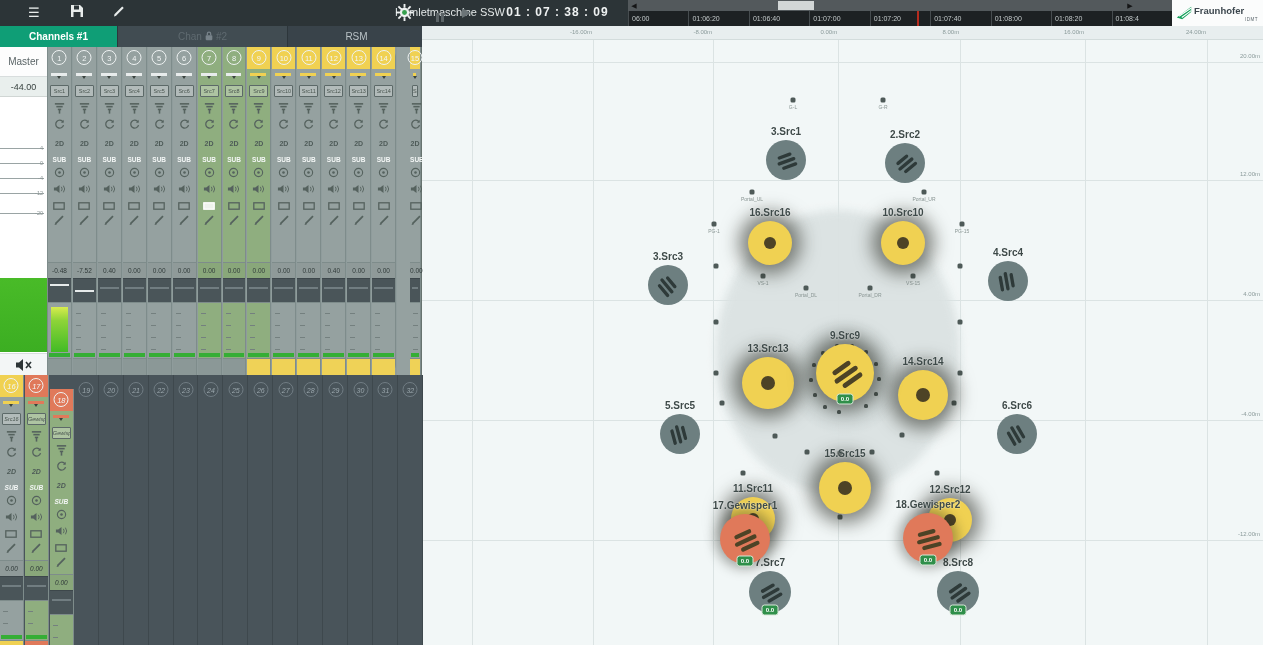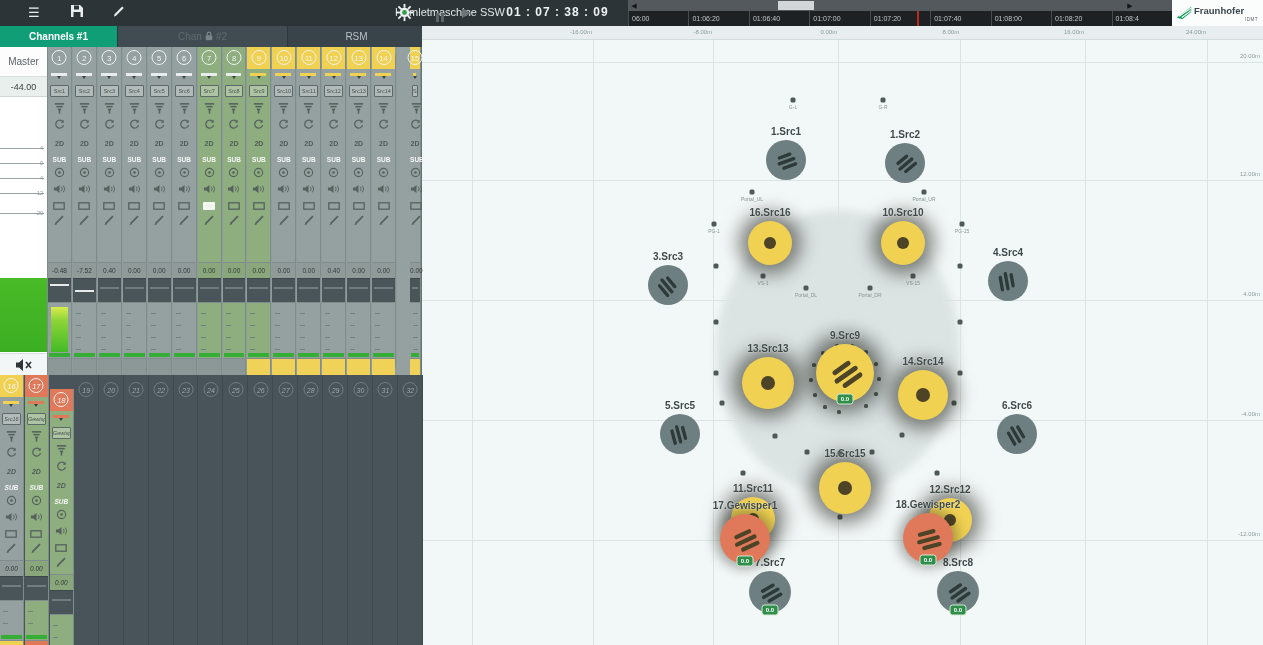--- a/index.html
+++ b/index.html
@@ -299,31 +299,31 @@
       <div class="src-label" style="left: 528px; top: 458px;">12.Src12</div>
       <div class="src" style="left: 364px; top: 134px; width: 40px; height: 40px; background: rgb(109, 127, 128);">
         <svg width="28" height="28" viewBox="0 0 20 20" style="position:absolute;left:50%;top:50%;transform:translate(-50%,-50%) rotate(-20deg);">
           <g stroke="#2e3a39" stroke-width="2.4" stroke-linecap="round">
             <path d="M6 7 h8"></path>
             <path d="M4.5 11 h11"></path>
             <path d="M6.5 15 h9"></path>
           </g>
         </svg>
       </div>
-      <div class="src-label" style="left: 364px; top: 100px;">1.Src1</div>
+      <div class="src-label" style="left: 364px; top: 100px;">3.Src1</div>
       <div class="src" style="left: 483px; top: 137px; width: 40px; height: 40px; background: rgb(109, 127, 128);">
         <svg width="28" height="28" viewBox="0 0 20 20" style="position:absolute;left:50%;top:50%;transform:translate(-50%,-50%) rotate(-40deg);">
           <g stroke="#2e3a39" stroke-width="2.4" stroke-linecap="round">
             <path d="M6 7 h8"></path>
             <path d="M4.5 11 h11"></path>
             <path d="M6.5 15 h9"></path>
           </g>
         </svg>
       </div>
-      <div class="src-label" style="left: 483px; top: 103px;">1.Src2</div>
+      <div class="src-label" style="left: 483px; top: 103px;">2.Src2</div>
       <div class="src" style="left: 246px; top: 259px; width: 40px; height: 40px; background: rgb(109, 127, 128);">
         <svg width="28" height="28" viewBox="0 0 20 20" style="position:absolute;left:50%;top:50%;transform:translate(-50%,-50%) rotate(50deg);">
           <g stroke="#2e3a39" stroke-width="2.4" stroke-linecap="round">
             <path d="M6 7 h8"></path>
             <path d="M4.5 11 h11"></path>
             <path d="M6.5 15 h9"></path>
           </g>
         </svg>
       </div>
       <div class="src-label" style="left: 246px; top: 225px;">3.Src3</div>

